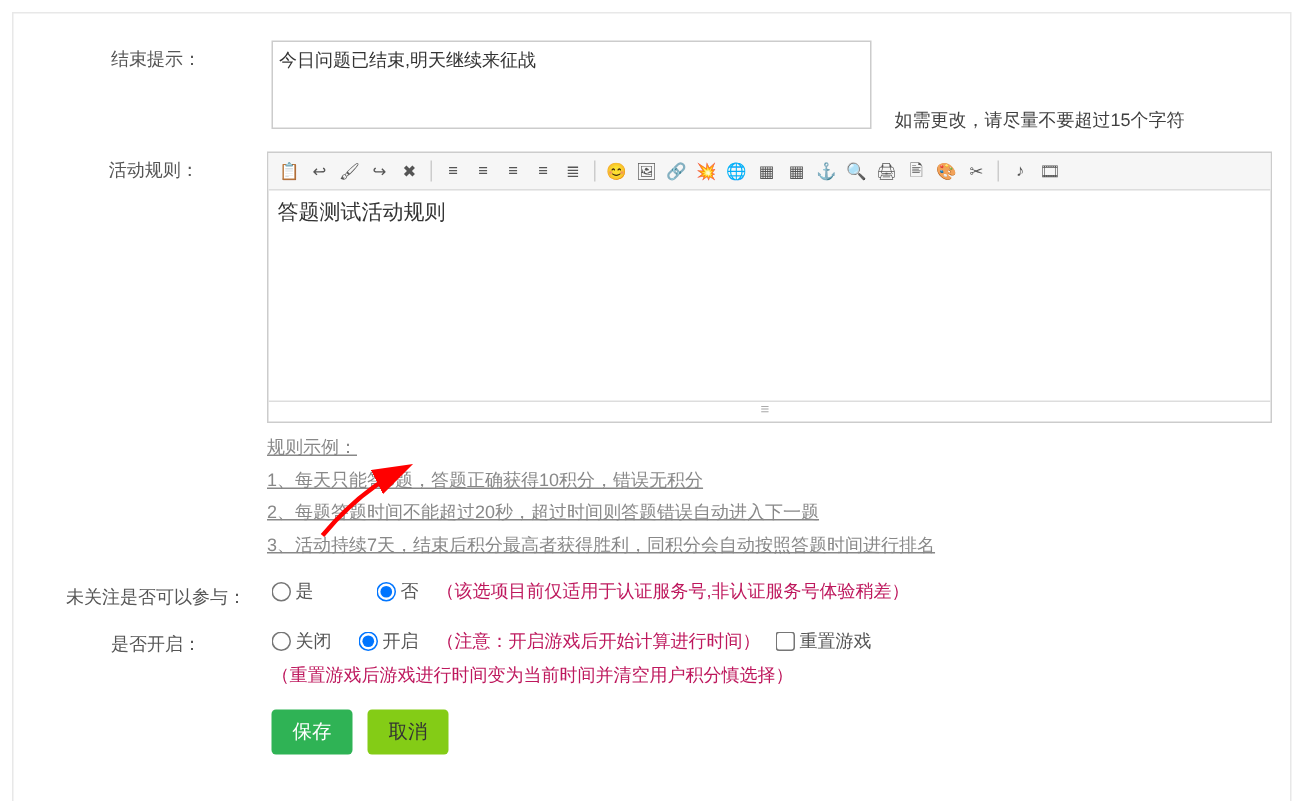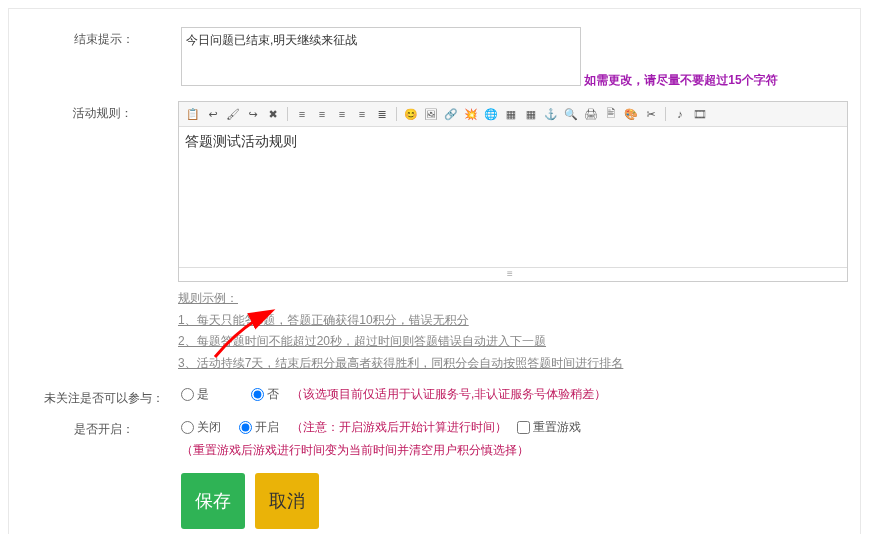--- a/index.html
+++ b/index.html
@@ -37,23 +37,22 @@
       border: 1px solid #ccc;
       padding: 4px;
       font-family: inherit;
       font-size: 12px;
       resize: none;
       color: #333;
     }
     .hint {
       display: inline-block;
       vertical-align: bottom;
-      color: #a21caf;
-      margin-left: 0;
-      font-weight: bold;
+      color: #404040;
+      margin-left: 12px;
     }
     .editor {
       width: 670px;
       border: 1px solid #ccc;
       background: #fff;
     }
     .toolbar {
       background: #f6f6f6;
       border-bottom: 1px solid #ddd;
       padding: 4px 6px;
@@ -116,28 +115,28 @@
       color: #be185d;
       margin-left: 6px;
     }
     .btn-row {
       margin-left: 160px;
       margin-top: 14px;
       display: flex;
       gap: 10px;
     }
     .btn {
-      padding: 16px 14px;
+      padding: 6px 14px;
       border: none;
       border-radius: 3px;
-      font-size: 18px;
+      font-size: 13px;
       cursor: pointer;
     }
     .btn-primary { background: #2fb355; color: #fff; }
-    .btn-default { background: #eab308; color: #333; }
+    .btn-default { background: #84cc16; color: #333; }
     .arrow {
       position: absolute;
       left: 210px;
       top: 302px;
       pointer-events: none;
     }
     input[type="radio"], input[type="checkbox"] {
       margin: 0;
     }
   </style>

